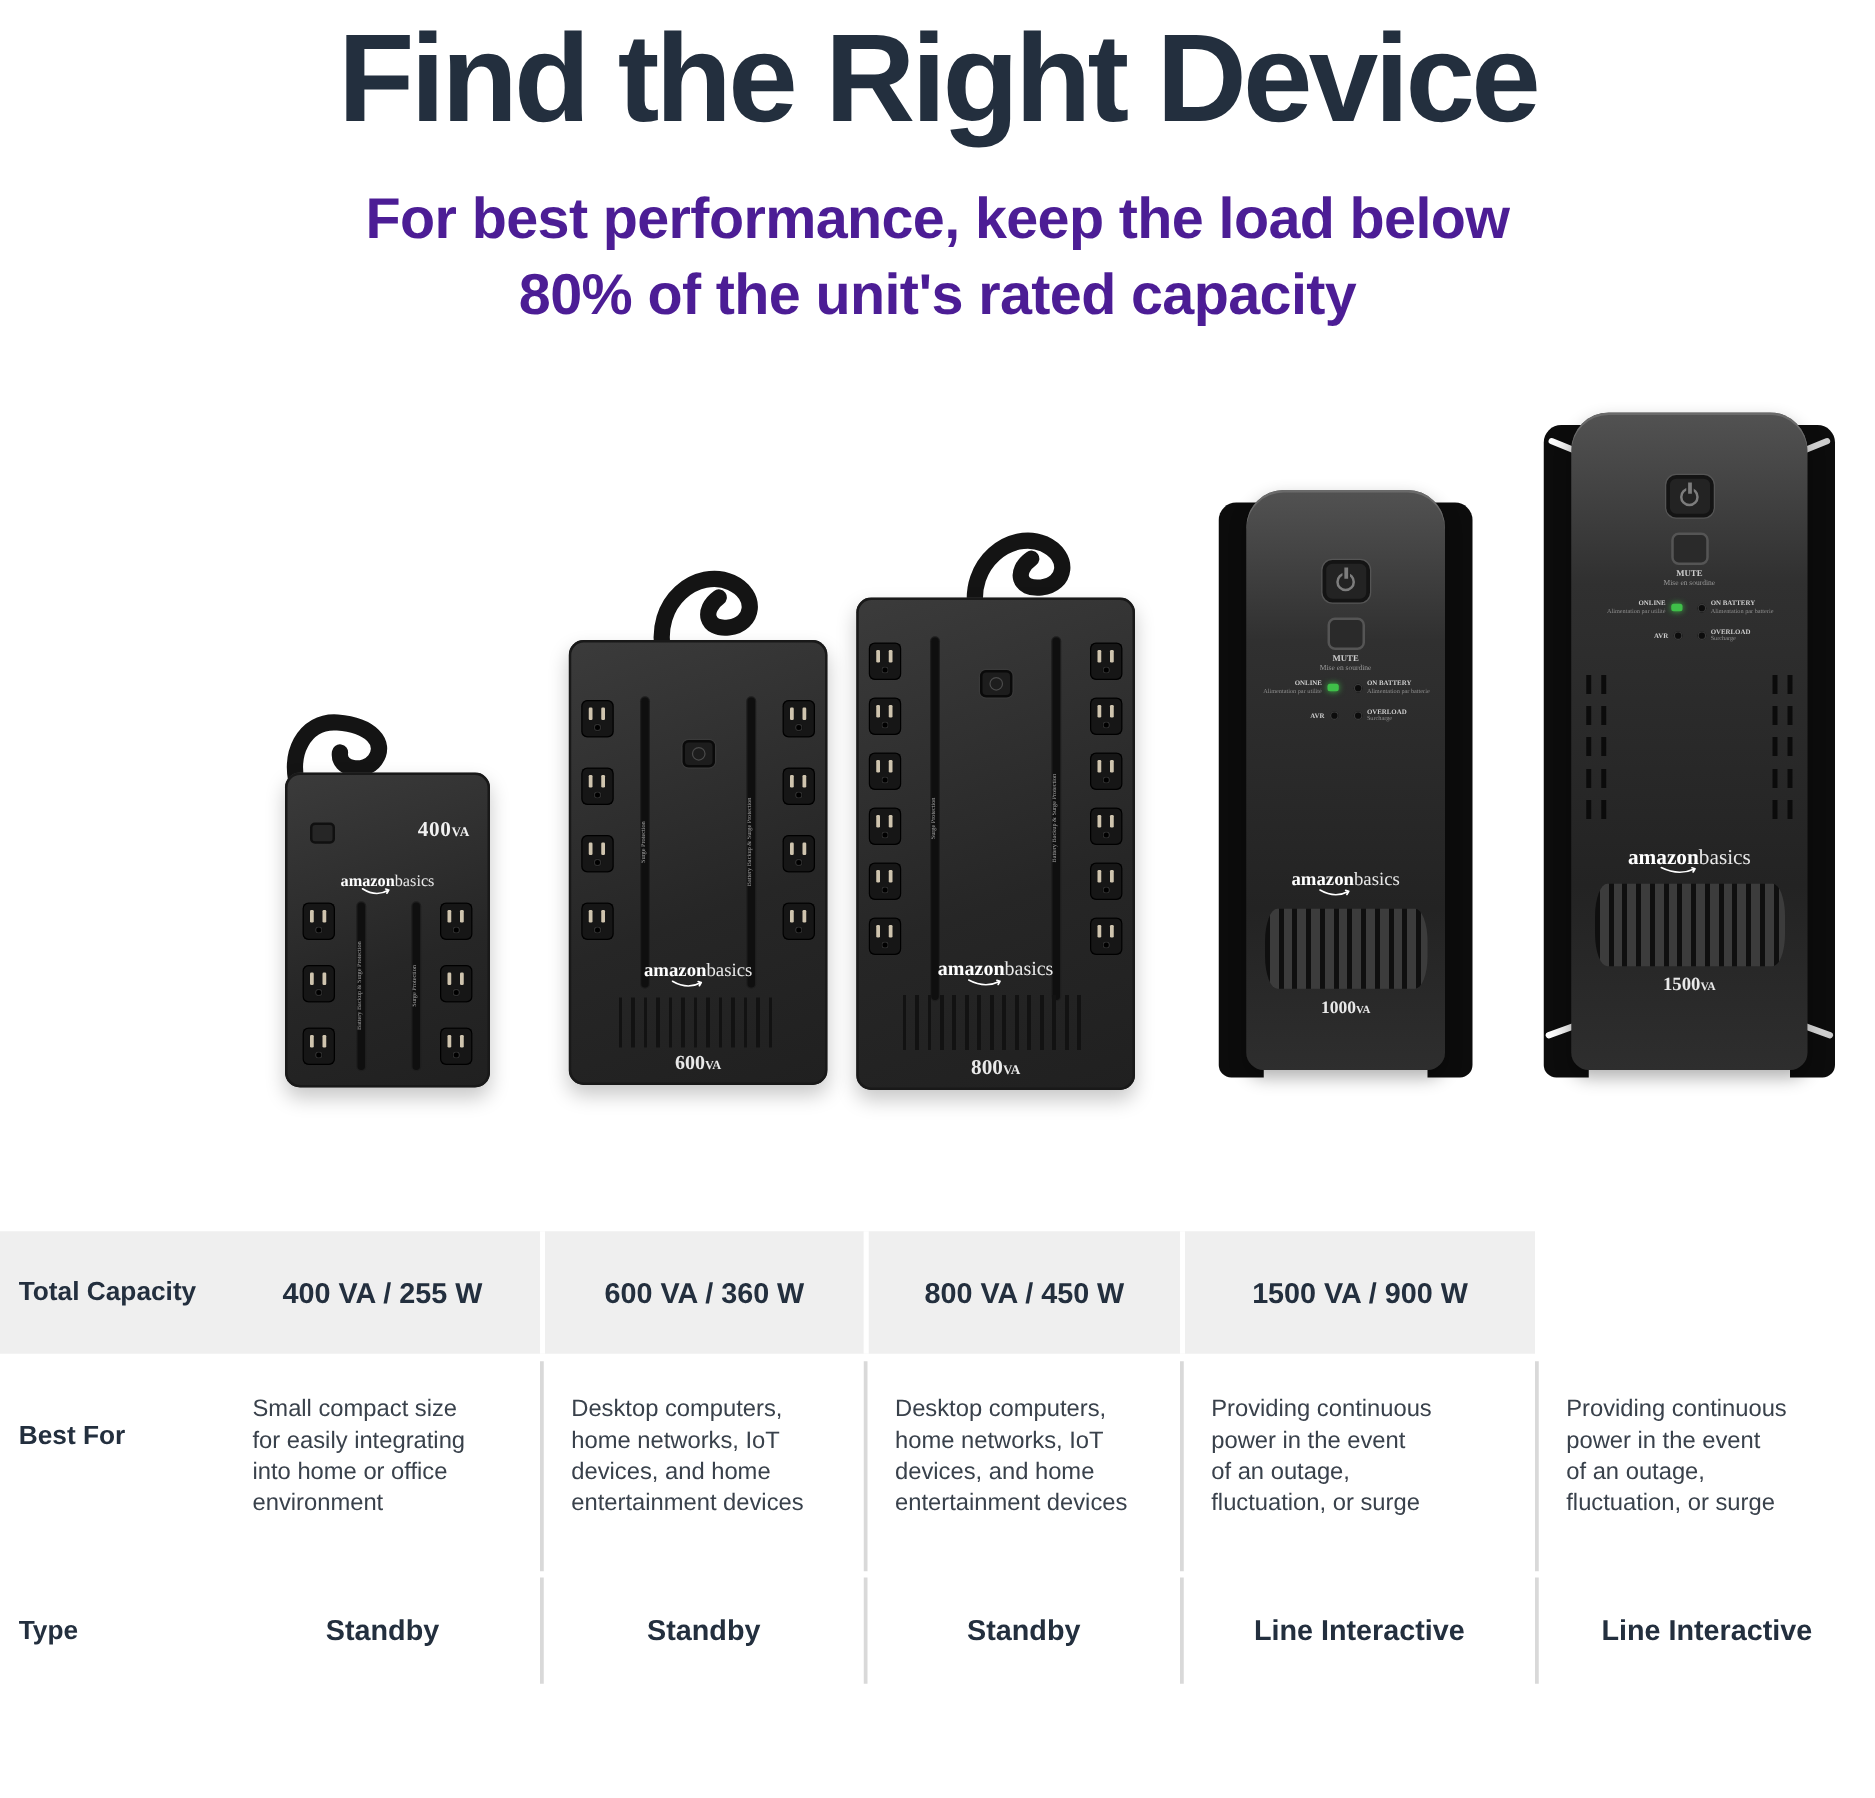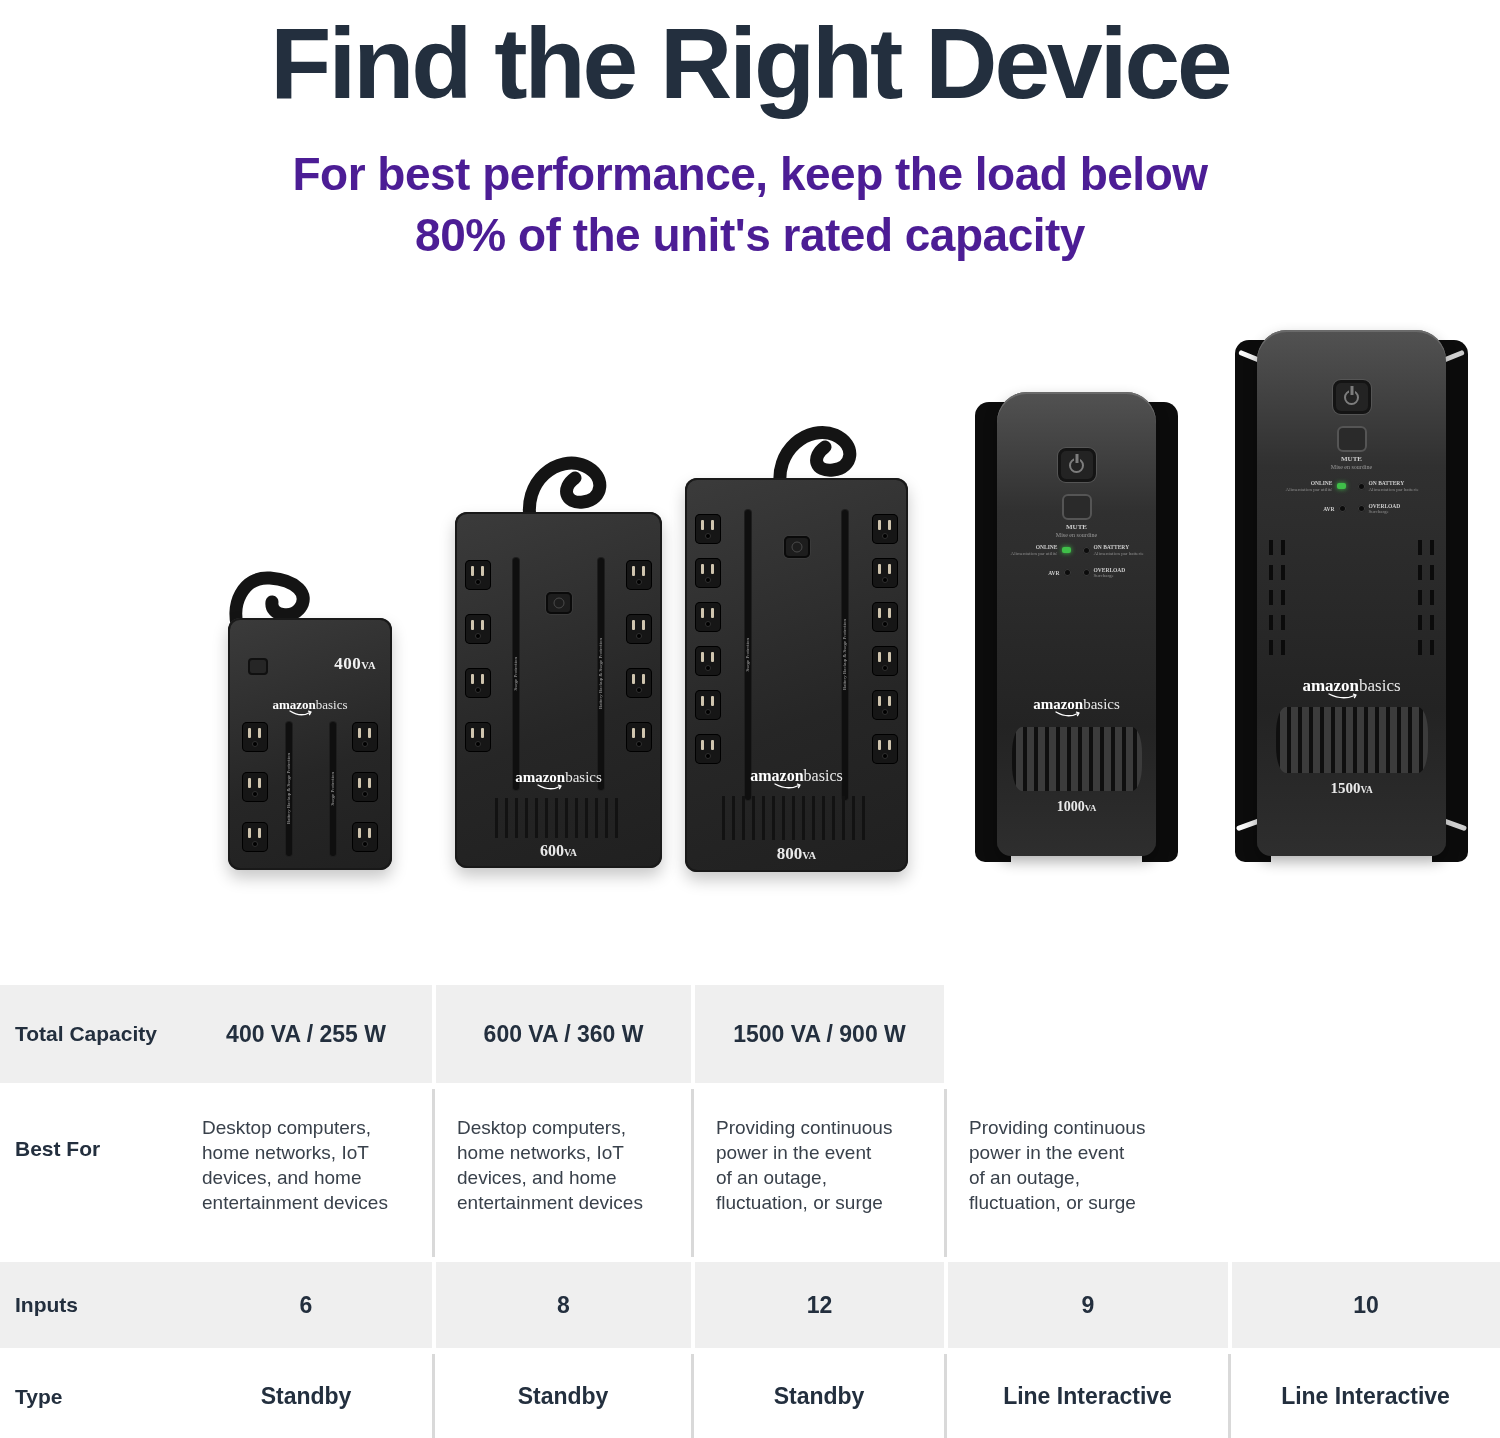--- a/index.html
+++ b/index.html
@@ -350,51 +350,48 @@
     </div>
 
   </div>
 
   <div class="cmp">
 
     <div class="trow gray row-capacity">
       <div class="lbl">Total Capacity</div>
       <div class="val">400 VA / 255 W</div>
       <div class="val">600 VA / 360 W</div>
+      <div class="val">800 VA / 450 W</div>
       <div class="val">1500 VA / 900 W</div>
     </div>
 
     <div class="trow white row-bestfor">
       <div class="lbl">Best For</div>
+      <div class="desc">Small compact size
+for easily integrating
+into home or office
+environment</div>
       <div class="desc">Desktop computers,
 home networks, IoT
 devices, and home
 entertainment devices</div>
       <div class="desc">Desktop computers,
 home networks, IoT
 devices, and home
 entertainment devices</div>
       <div class="desc">Providing continuous
 power in the event
 of an outage,
 fluctuation, or surge</div>
       <div class="desc">Providing continuous
 power in the event
 of an outage,
 fluctuation, or surge</div>
     </div>
 
-    <div class="trow gray row-inputs">
-      <div class="lbl">Inputs</div>
-      <div class="val">6</div>
-      <div class="val">8</div>
-      <div class="val">12</div>
-      <div class="val">9</div>
-      <div class="val">10</div>
-    </div>
 
     <div class="trow white row-type">
       <div class="lbl">Type</div>
       <div class="val">Standby</div>
       <div class="val">Standby</div>
       <div class="val">Standby</div>
       <div class="val">Line Interactive</div>
       <div class="val">Line Interactive</div>
     </div>
 

